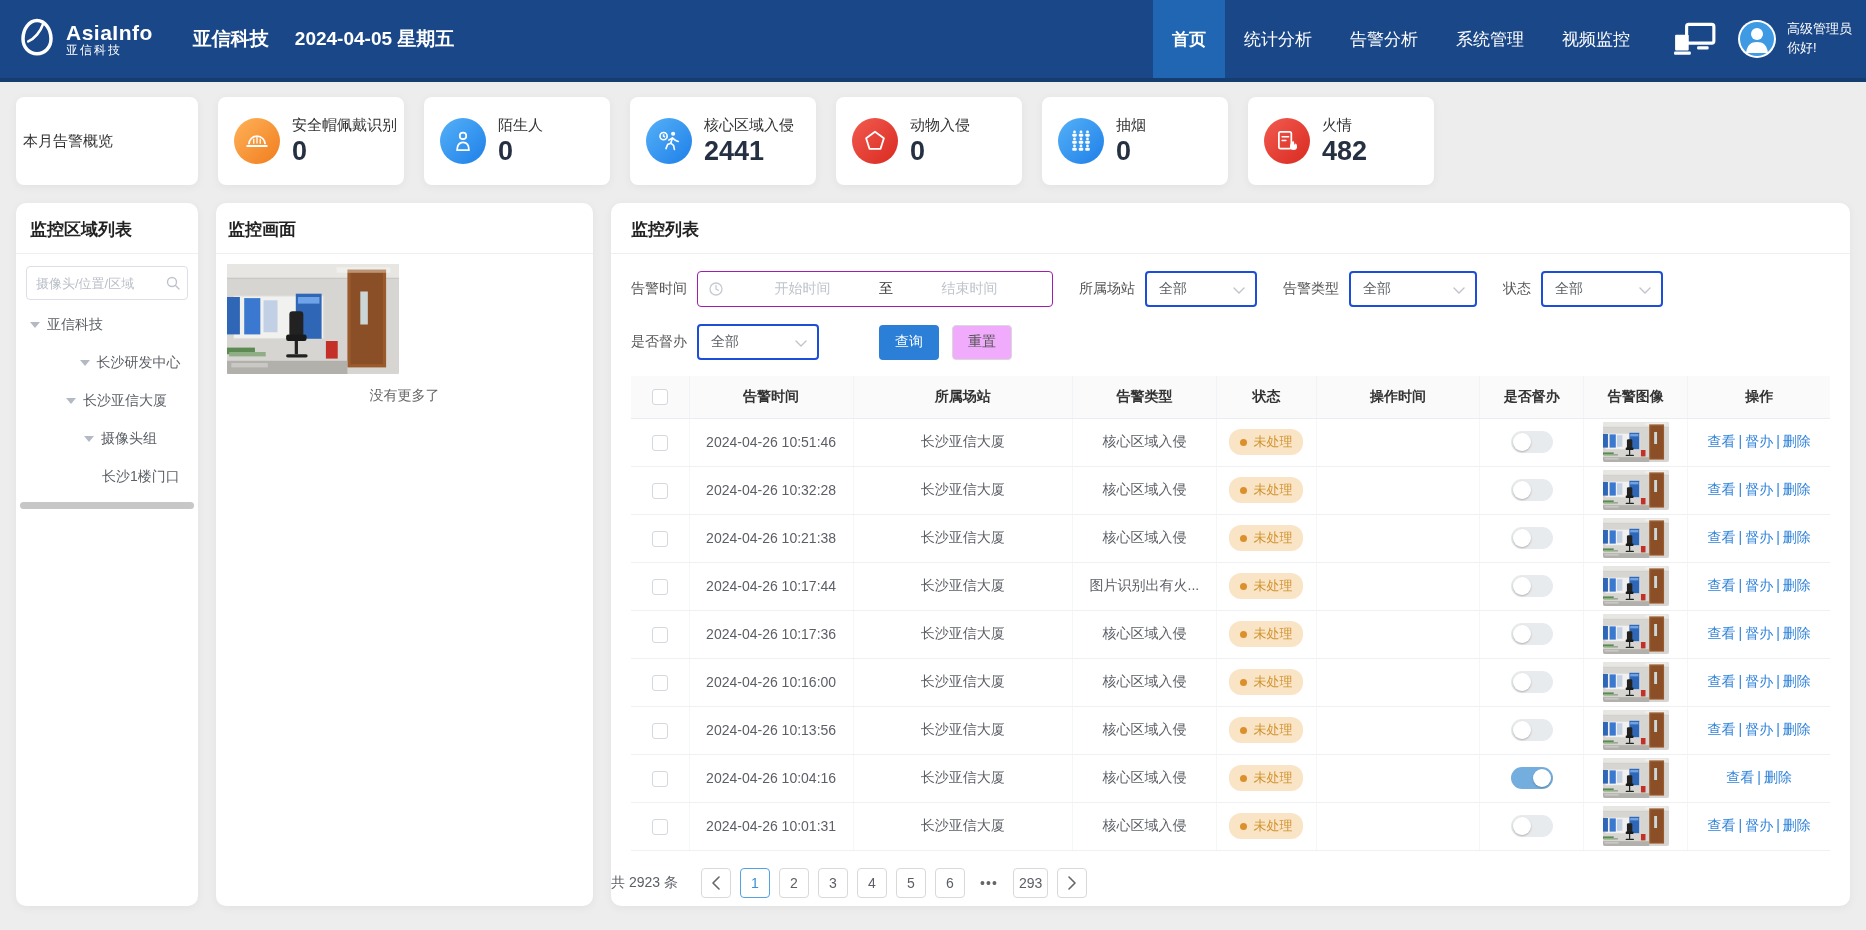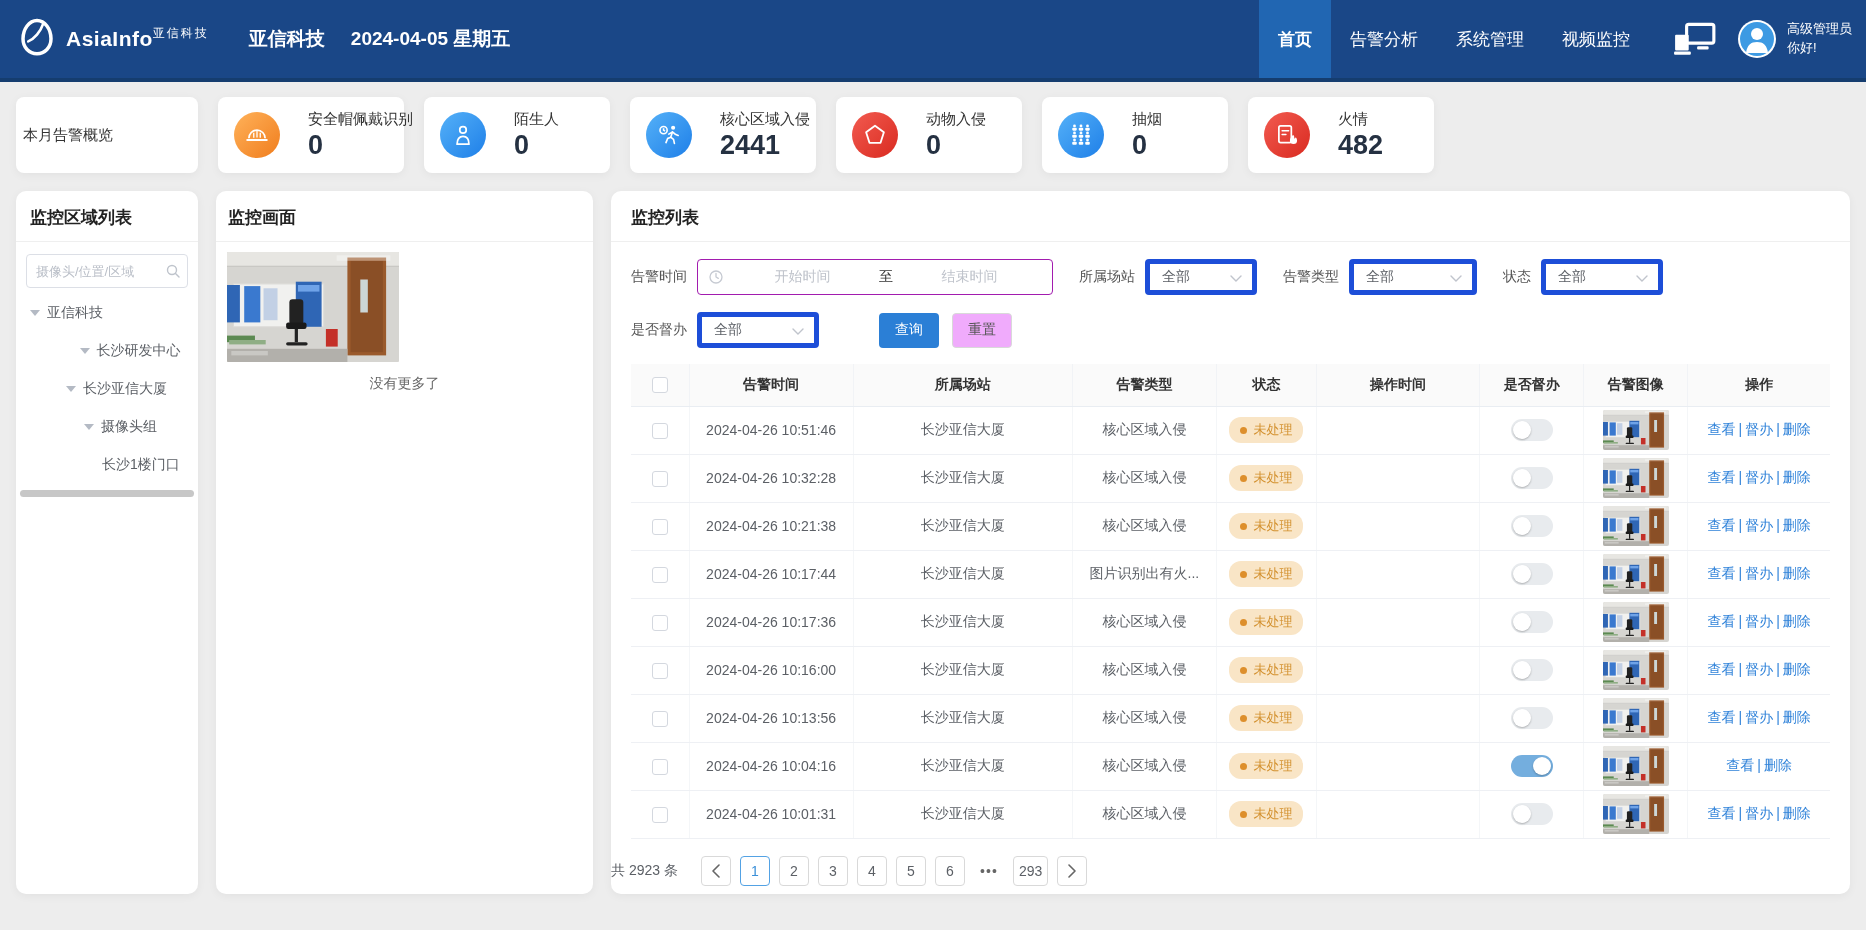--- a/index.html
+++ b/index.html
@@ -2,37 +2,37 @@
 <html lang="zh"><head>
 <meta charset="utf-8">
 <style>
   * { margin:0; padding:0; box-sizing:border-box; }
   body { background:#d8d8d8; font-family:"Liberation Sans","DejaVu Sans",sans-serif; }
   .page { position:relative; width:1866px; height:930px; background:#ededed; overflow:hidden; }
 
   
   .navbar { display:flex; align-items:center; height:82px; background:#1a4787; border-bottom:4px solid #153d6f; padding-left:16px; color:#fff; }
   .brand { display:flex; align-items:center; gap:8px; }
-  .brand-text { display:flex; flex-direction:row; line-height:1.1; }
+  .brand-text { display:flex; flex-direction:column; line-height:1.1; }
   .brand-name { font-size:21px; font-weight:bold; letter-spacing:.5px; }
   .brand-sub { font-size:12px; letter-spacing:2px; }
   .nav-company { margin-left:40px; font-size:19px; font-weight:bold; }
   .nav-date { margin-left:26px; font-size:19px; font-weight:bold; }
   .nav-spacer { flex:1; }
   .nav-items { display:flex; height:100%; }
   .nav-item { display:flex; align-items:center; padding:0 19px; font-size:17px; cursor:pointer; }
   .nav-item.active { background:#2166b2; font-weight:bold; }
   .nav-monitors { margin:0 20px 0 24px; display:flex; align-items:center; cursor:pointer; }
   .nav-avatar { display:flex; align-items:center; cursor:pointer; }
   .nav-user { margin:0 14px 0 10px; font-size:13px; line-height:1.45; white-space:nowrap; }
 
   
   .main-wrap { padding:15px 16px 0; }
   .cards-row { display:flex; gap:20px; margin-bottom:18px; }
-  .card { background:#fff; border-radius:8px; box-shadow:0 2px 10px rgba(0,0,0,.05); height:76px;gap:16px; }
+  .card { background:#fff; border-radius:8px; box-shadow:0 2px 10px rgba(0,0,0,.05); height:88px; }
   .overview-card { width:182px; display:flex; align-items:center; padding-left:7px; font-size:15px; color:#333; }
   .stat-card { width:186px; display:flex; align-items:center; padding-left:16px; cursor:default; }
   .stat-icon { width:46px; height:46px; border-radius:50%; display:flex; align-items:center; justify-content:center; flex:none; }
   .stat-icon.orange { background:linear-gradient(135deg,#ffb25a,#f07d1d); }
   .stat-icon.blue   { background:linear-gradient(135deg,#55b1f8,#1e7fe8); }
   .stat-icon.red    { background:linear-gradient(135deg,#f25b50,#d92a20); }
   .stat-text { margin-left:12px; display:flex; flex-direction:column; }
   .stat-label { font-size:15px; color:#333; white-space:nowrap; }
   .stat-value { font-size:27px; font-weight:bold; color:#253142; margin-top:1px; }
 
@@ -61,21 +61,21 @@
   .list-panel .panel-head { padding-left:20px; }
 
   
   .filters { padding:17px 20px 0; font-size:14px; color:#555; }
   .f-row { display:flex; align-items:center; }
   .f-row + .f-row { margin-top:17px; }
   .f-label { margin-right:10px; white-space:nowrap; }
   .date-range { width:356px; height:36px; border:1px solid #a21caf; border-radius:4px; background:#fff; display:flex; align-items:center; padding:0 10px; margin-right:26px; }
   .date-range .ph { color:#bfc3cb; flex:1; text-align:center; }
   .date-range .to { color:#333; padding:0 4px; }
-  .sel { height:36px; border:5px solid #1d4ed8; border-radius:4px; background:#fff; display:flex; align-items:center; justify-content:space-between; padding:0 10px 0 12px; color:#5c6066; cursor:pointer; margin-right:26px; }
+  .sel { height:36px; border:2px solid #1d4ed8; border-radius:4px; background:#fff; display:flex; align-items:center; justify-content:space-between; padding:0 10px 0 12px; color:#5c6066; cursor:pointer; margin-right:26px; }
   .sel-station { width:112px; } .sel-type { width:128px; } .sel-status { width:122px; margin-right:0; } .sel-supervise { width:122px; }
   .btn { height:35px; border-radius:4px; font-size:14px; padding:0 15px; cursor:pointer; border:1px solid transparent; font-family:inherit; }
   .btn-primary { background:#2b7fd6; color:#fff; margin-left:34px; }
   .btn-plain { background:#f0abfc; color:#555; border-color:#d9d9d9; margin-left:13px; }
 
   
   .table-wrap { margin:16px 20px 0; }
   table { width:100%; border-collapse:collapse; table-layout:fixed; font-size:14px; color:#5c6066; }
   thead th { background:#fafafa; height:42px; font-weight:bold; color:#333; border-bottom:1px solid #e9edf2; border-right:1px solid #f1f3f6; text-align:center; }
   tbody td { height:48px; text-align:center; border-bottom:1px solid #eef0f4; border-right:1px solid #f4f6f8; overflow:hidden; white-space:nowrap; text-overflow:ellipsis; }
@@ -115,20 +115,21 @@
       <span class="brand-text">
         <span class="brand-name">AsiaInfo</span>
         <span class="brand-sub">亚信科技</span>
       </span>
     </div>
     <div class="nav-company">亚信科技</div>
     <div class="nav-date">2024-04-05 星期五</div>
     <div class="nav-spacer"></div>
     <nav class="nav-items" id="nav-items">
         <div class="nav-item active">首页</div>
+        <div class="nav-item">统计分析</div>
         <div class="nav-item">告警分析</div>
         <div class="nav-item">系统管理</div>
         <div class="nav-item">视频监控</div>
       </nav>
     <div class="nav-monitors">
       <svg viewBox="0 0 42 34" width="44" height="36">
           <rect x="13" y="3" width="26" height="18" rx="2" fill="none" stroke="#fff" stroke-width="3"></rect>
           <rect x="2" y="13" width="13" height="15" rx="1" fill="#fff"></rect>
           <rect x="1" y="29" width="16" height="3" rx="1" fill="#fff"></rect>
           <rect x="23" y="24" width="11" height="3" rx="1" fill="#fff"></rect>

